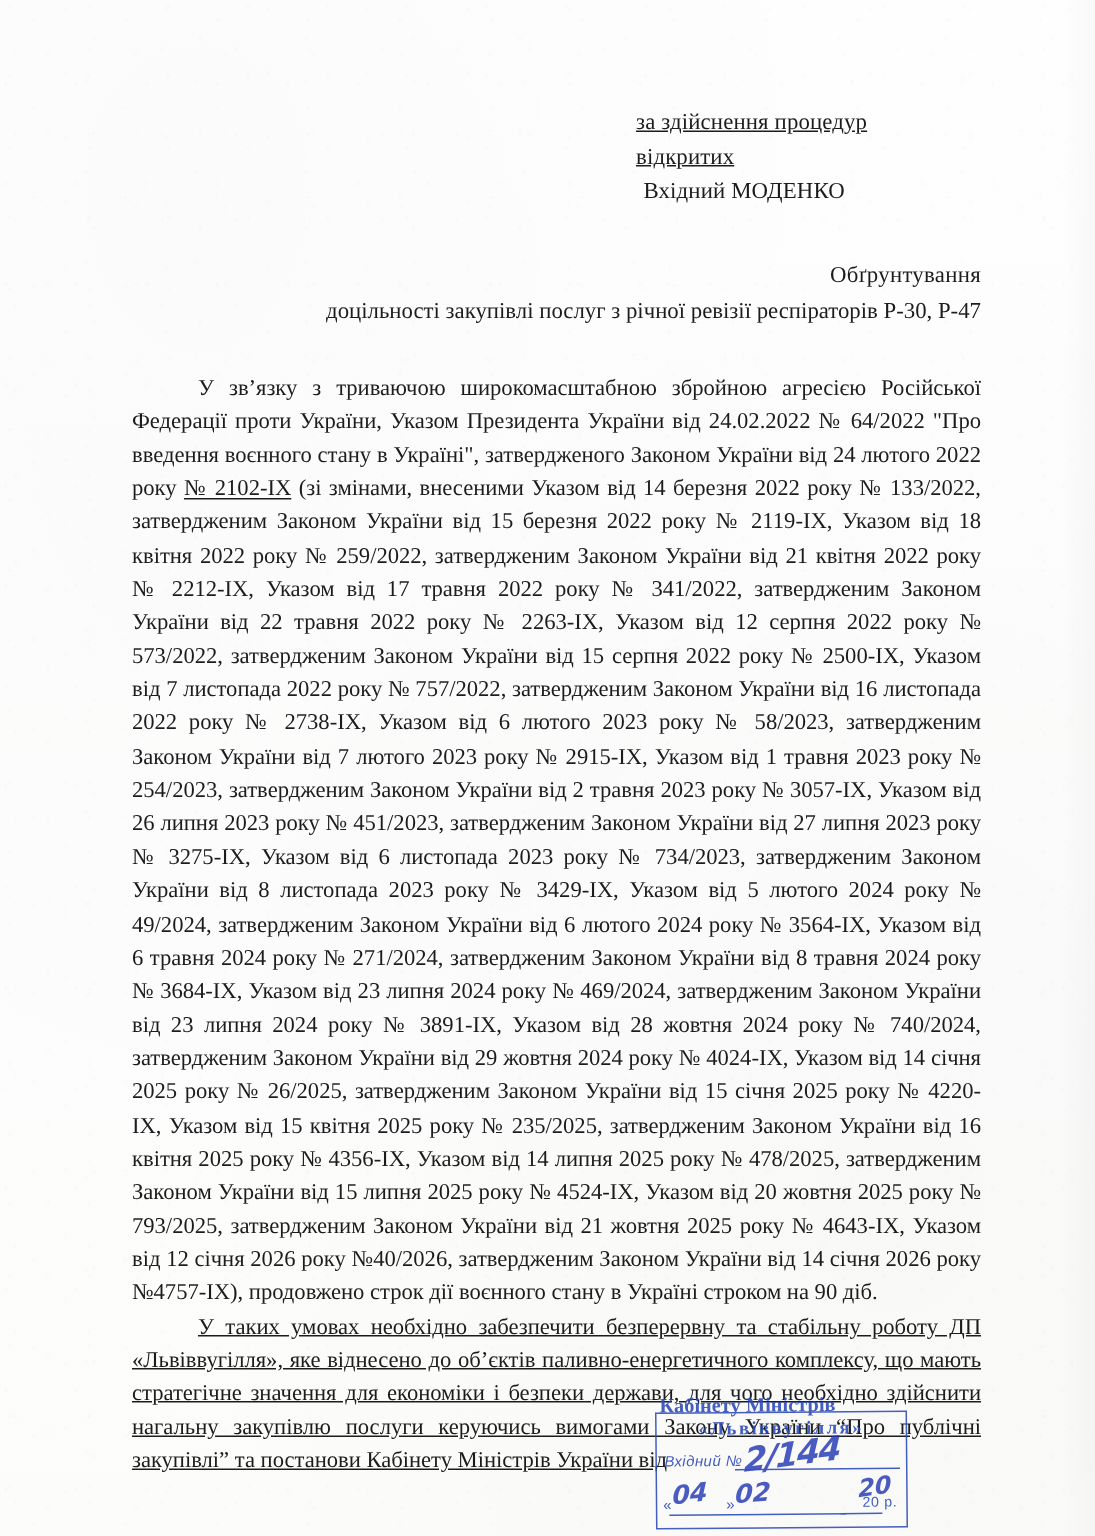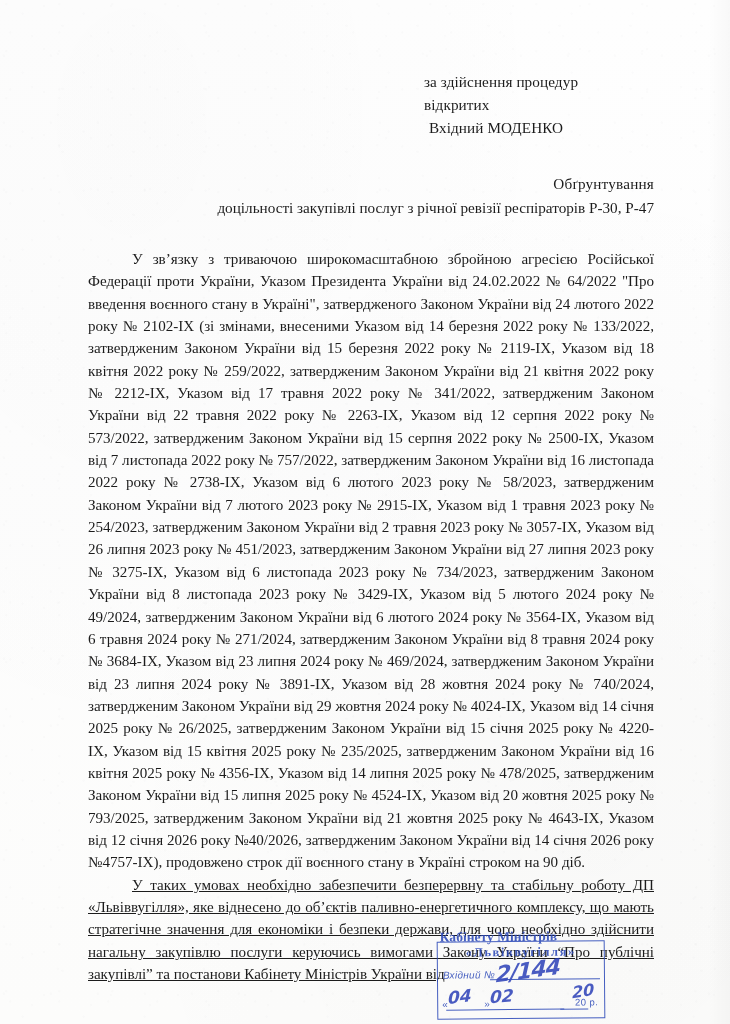--- a/index.html
+++ b/index.html
@@ -64,21 +64,21 @@
   .addressee {
     position: absolute;
     left: 330px;
     top: 70px;
     width: 240px;
     font-size: 15.2px;
     line-height: 1.52;
     letter-spacing: .1px;
   }
   .addressee div { white-space: nowrap; }
-  .addressee .indent-1 { padding-left: 6px; }
+  .addressee .indent-1 { padding-left: 6px; text-decoration: underline; }
   .addressee .indent-2 { padding-left: 11px; }
 
   
   .title-block {
     position: absolute;
     left: 0;
     top: 172px;
     width: 566px;
     text-align: right;
     font-size: 15.2px;
@@ -96,21 +96,21 @@
     line-height: 22.35px;
     text-align: justify;
     text-justify: inter-word;
     letter-spacing: -0.02px;
   }
   .body-text p {
     margin: 0;
     text-indent: 44px;
   }
   .body-text p + p { margin-top: 0; text-decoration: underline; }
-  .u { text-underline-offset: 2px; }
+  .u { text-decoration: underline; text-underline-offset: 2px; }
 
   
   .stamp {
     position: absolute;
     left: 437px;
     top: 941px;
     width: 168px;
     height: 78px;
     border: 1.4px solid #2c49b8;
     box-sizing: border-box;

